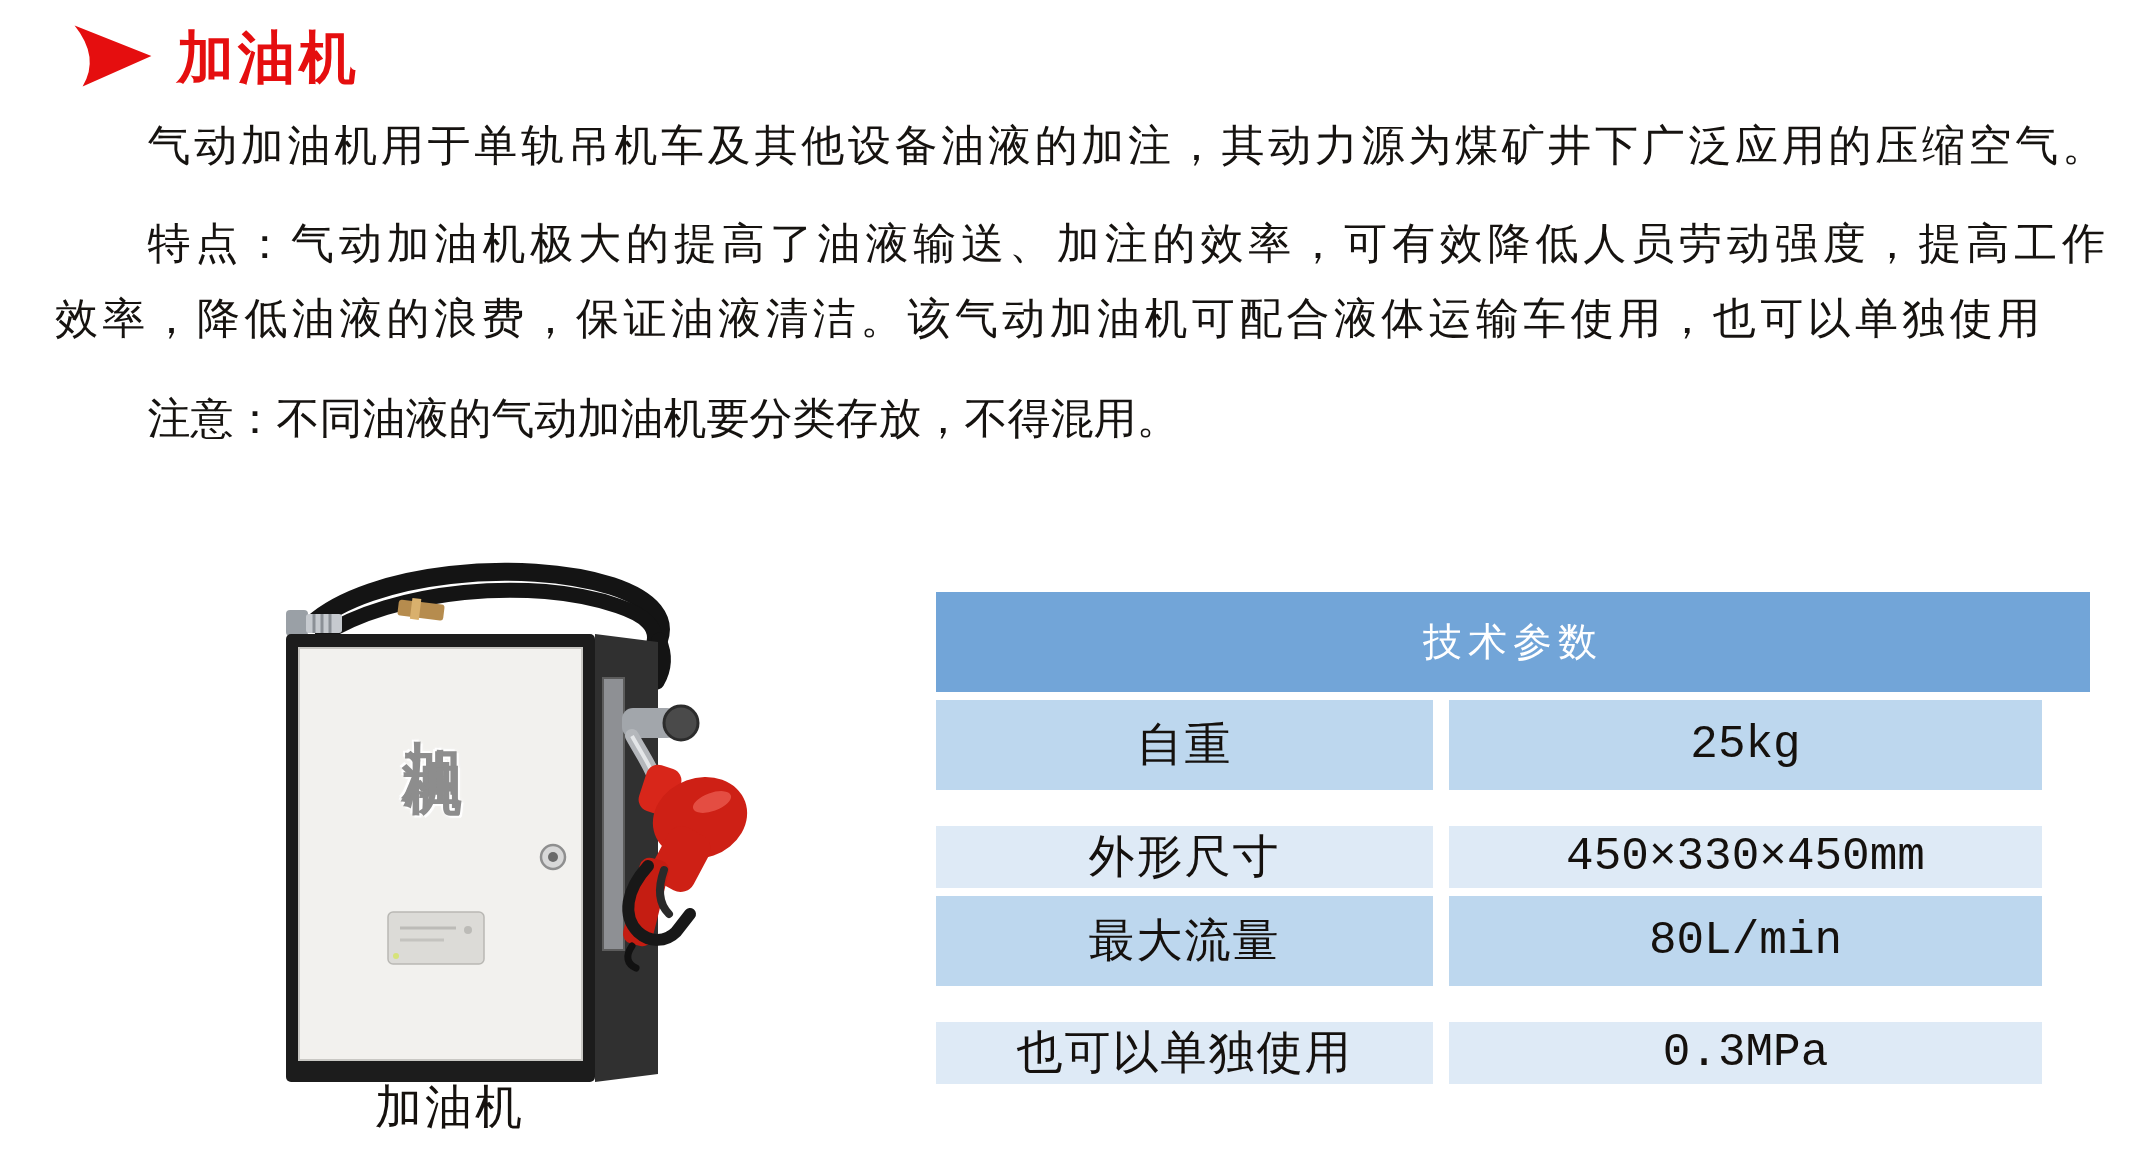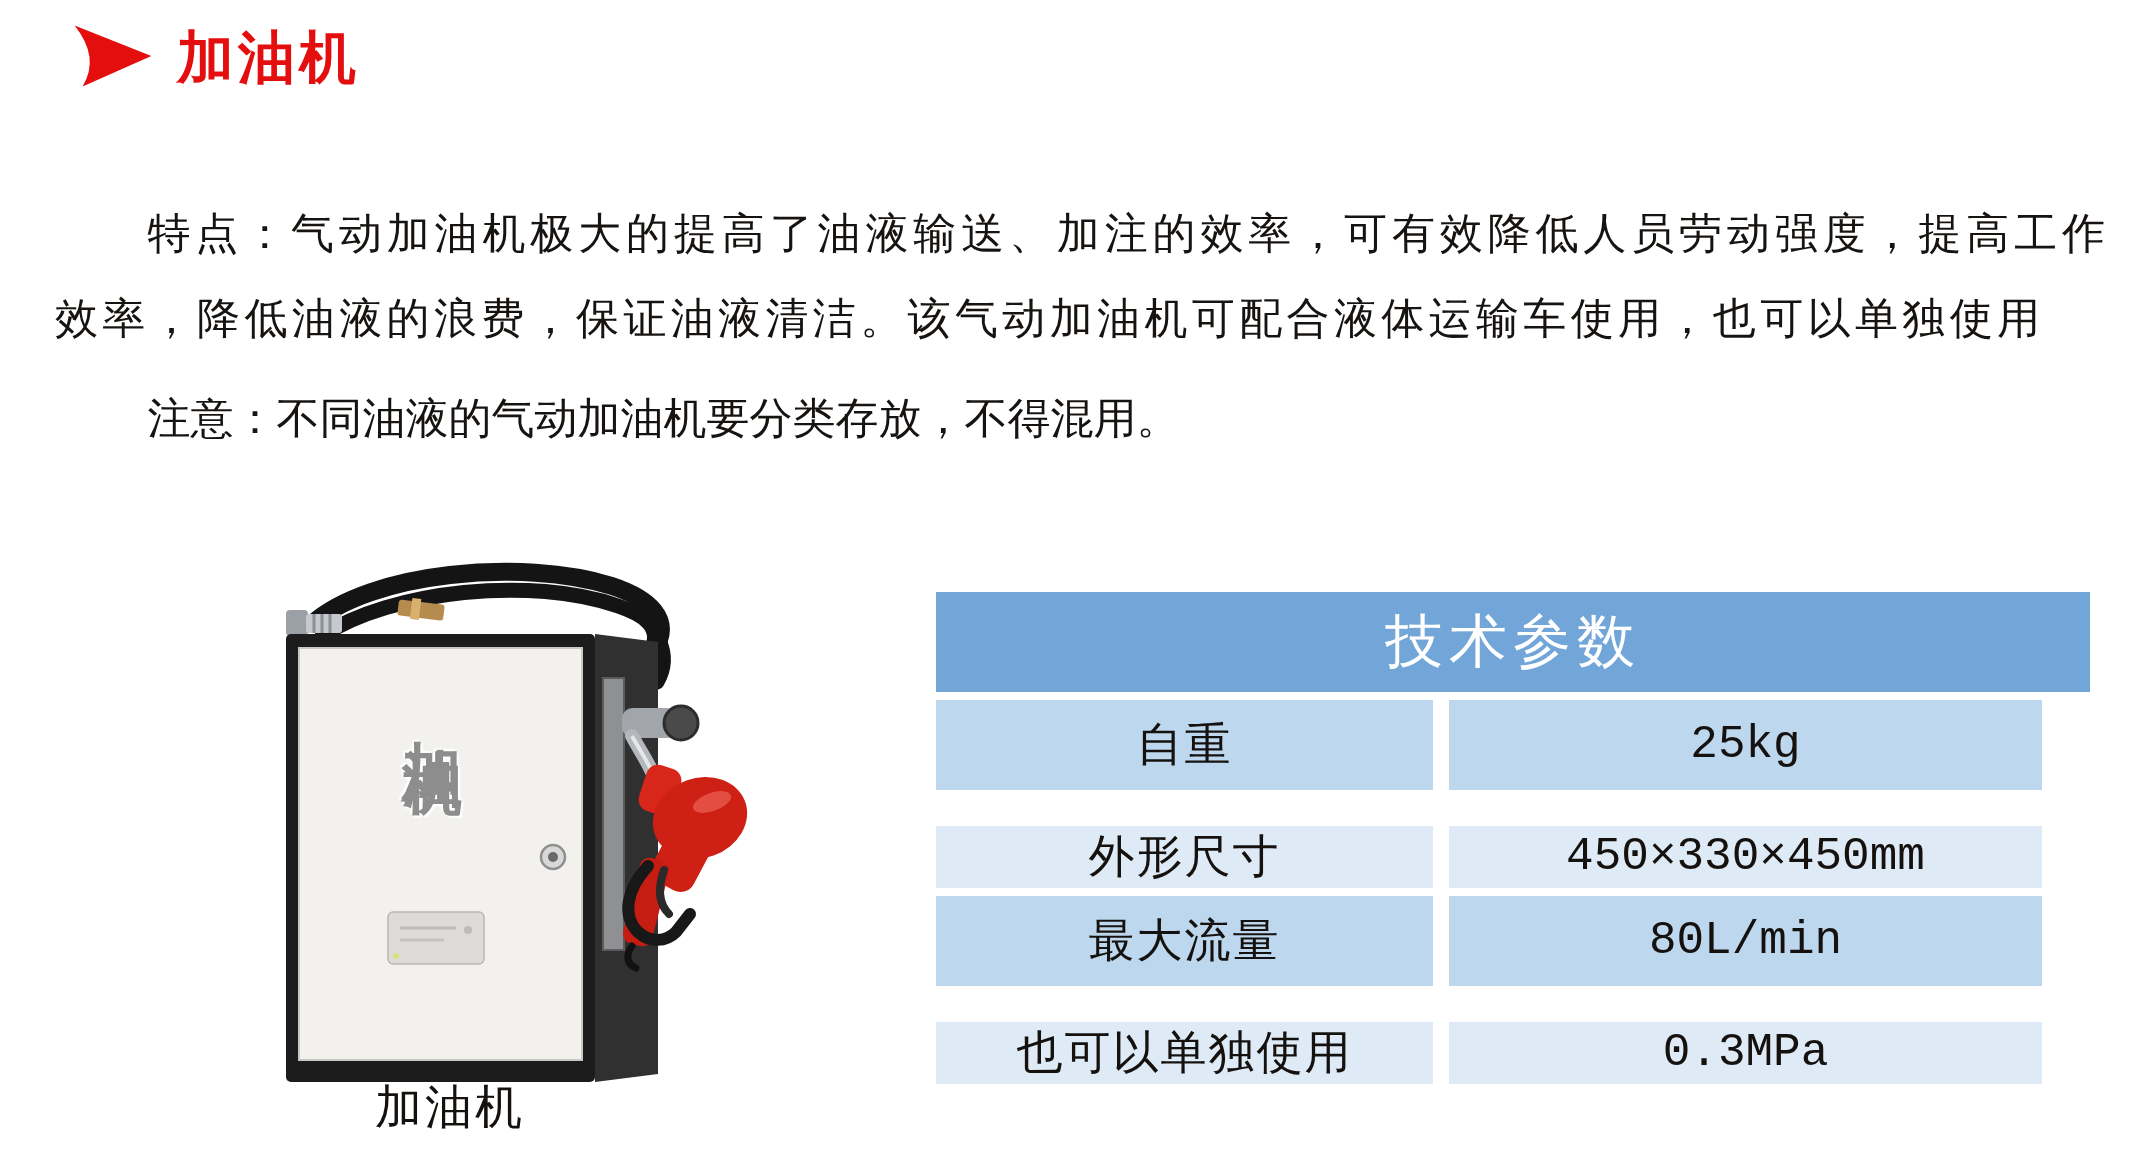--- a/index.html
+++ b/index.html
@@ -42,42 +42,43 @@
   .figure-caption{
     position:absolute;left:260px;top:1076px;width:380px;
     text-align:center;font-size:47px;color:#15110e;letter-spacing:3px;
   }
   
   .params{position:absolute;left:936px;top:592px;width:1154px;}
   .params-header{
     height:100px;background:#72a5d8;color:#ffffff;
     display:flex;align-items:center;justify-content:center;
     font-family:"Liberation Sans","DejaVu Sans",sans-serif;
-    font-size:58px;font-weight:500;letter-spacing:6px;
+    font-size:39px;font-weight:500;letter-spacing:6px;
   }
   .params-row{display:flex;margin-top:8px;height:90px;gap:16px;}
   .cell{display:flex;align-items:center;justify-content:center;font-size:46px;color:#15110e;}
   .cell.label{width:497px;letter-spacing:2px;}
   .cell.value{width:593px;font-family:Liberation Mono, monospace;}
   .row-odd  .cell{background:#bdd7ee;}
   .row-even .cell{background:#deeaf6;margin-top:28px;}
 </style>
 </head>
 <body>
 
 <div id="page">
 
   <div class="sec-title">
     <svg class="sec-arrow" viewBox="0 0 100 80">
       <path d="M2,2 L98,40 L12,78 Q34,42 2,2 Z" fill="#e50e0f"></path>
     </svg>
     <div class="sec-title-text">加油机</div>
   </div>
 
-  <div class="pline indent" id="line2" style="top:204px;">特点：气动加油机极大的提高了油液输送、加注的效率，可有效降低人员劳动强度，提高工作</div>
+  <div class="pline indent" id="line1" style="top:116px;">气动加油机用于单轨吊机车及其他设备油液的加注，其动力源为煤矿井下广泛应用的压缩空气。</div>
+  <div class="pline indent" id="line2" style="top:214px;">特点：气动加油机极大的提高了油液输送、加注的效率，可有效降低人员劳动强度，提高工作</div>
   <div class="pline indent lastline" id="line4" style="top:389px;">注意：不同油液的气动加油机要分类存放，不得混用。</div>
   <div class="pline" id="line3" style="top:289px;">效率，降低油液的浪费，保证油液清洁。该气动加油机可配合液体运输车使用，也可以单独使用</div>
 
   <svg class="product-figure" viewBox="0 0 580 545">
 
     <g stroke="#141414" fill="none" stroke-linecap="round">
       <path d="M52,64 C110,12 262,-2 352,26 C394,40 406,60 399,80" stroke-width="18"></path>
       <path d="M62,76 C132,30 272,16 358,46 C388,56 397,68 394,82" stroke-width="15"></path>
       <path d="M399,80 C406,96 404,110 397,122" stroke-width="15"></path>
     </g>

